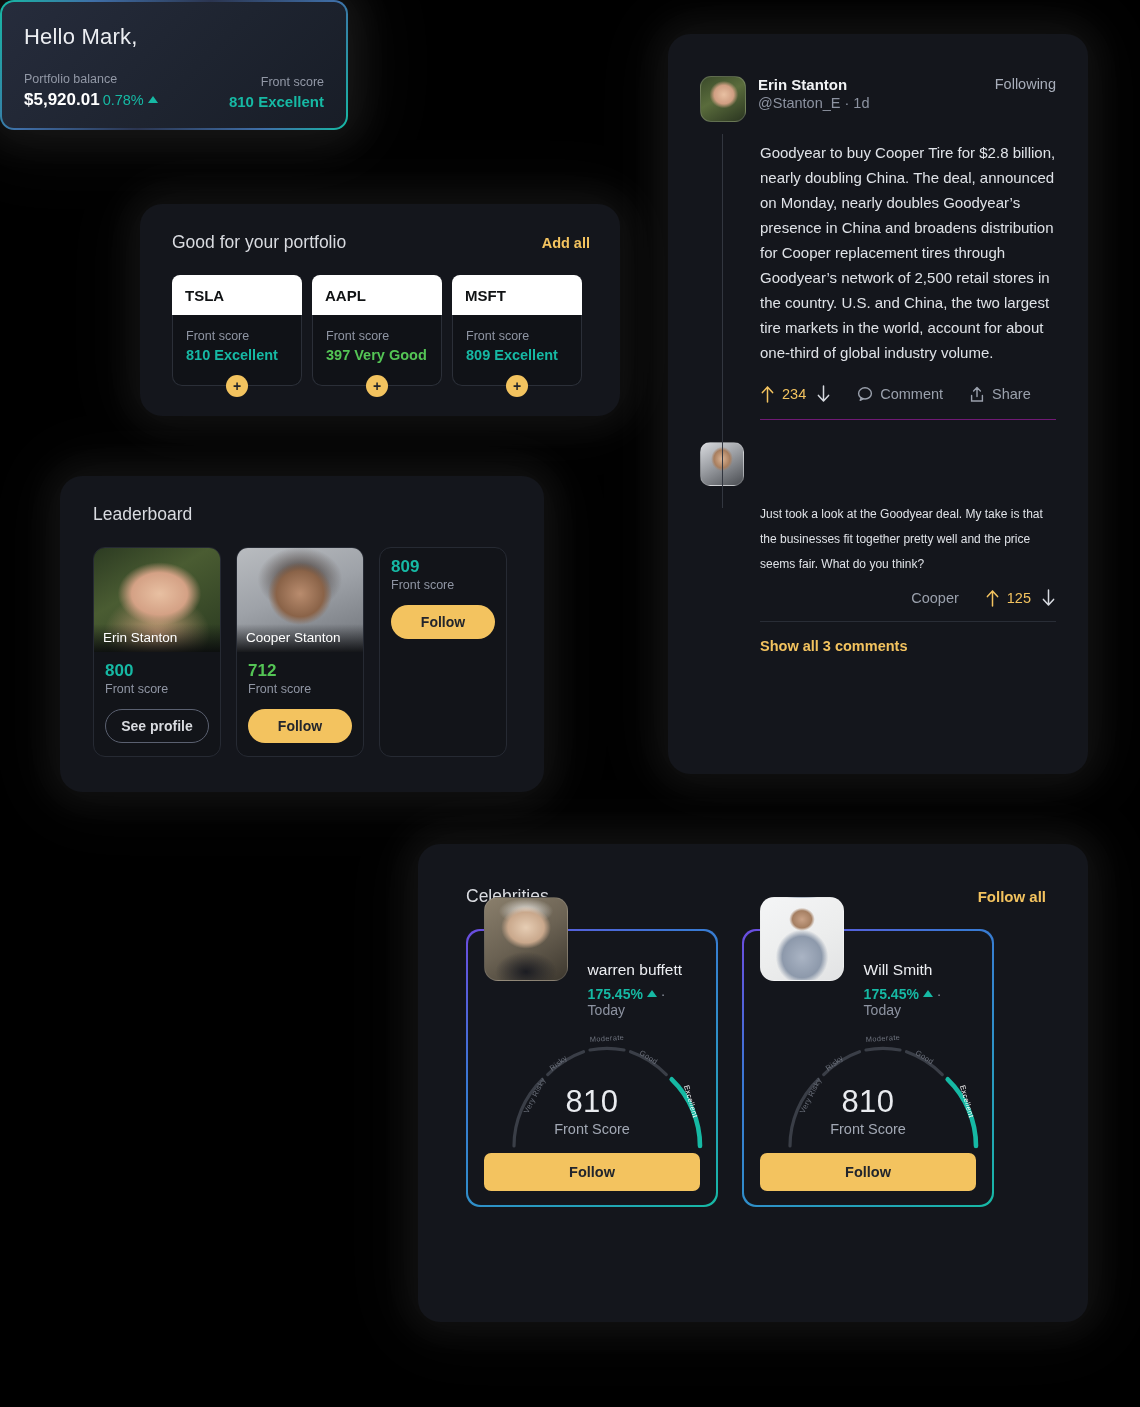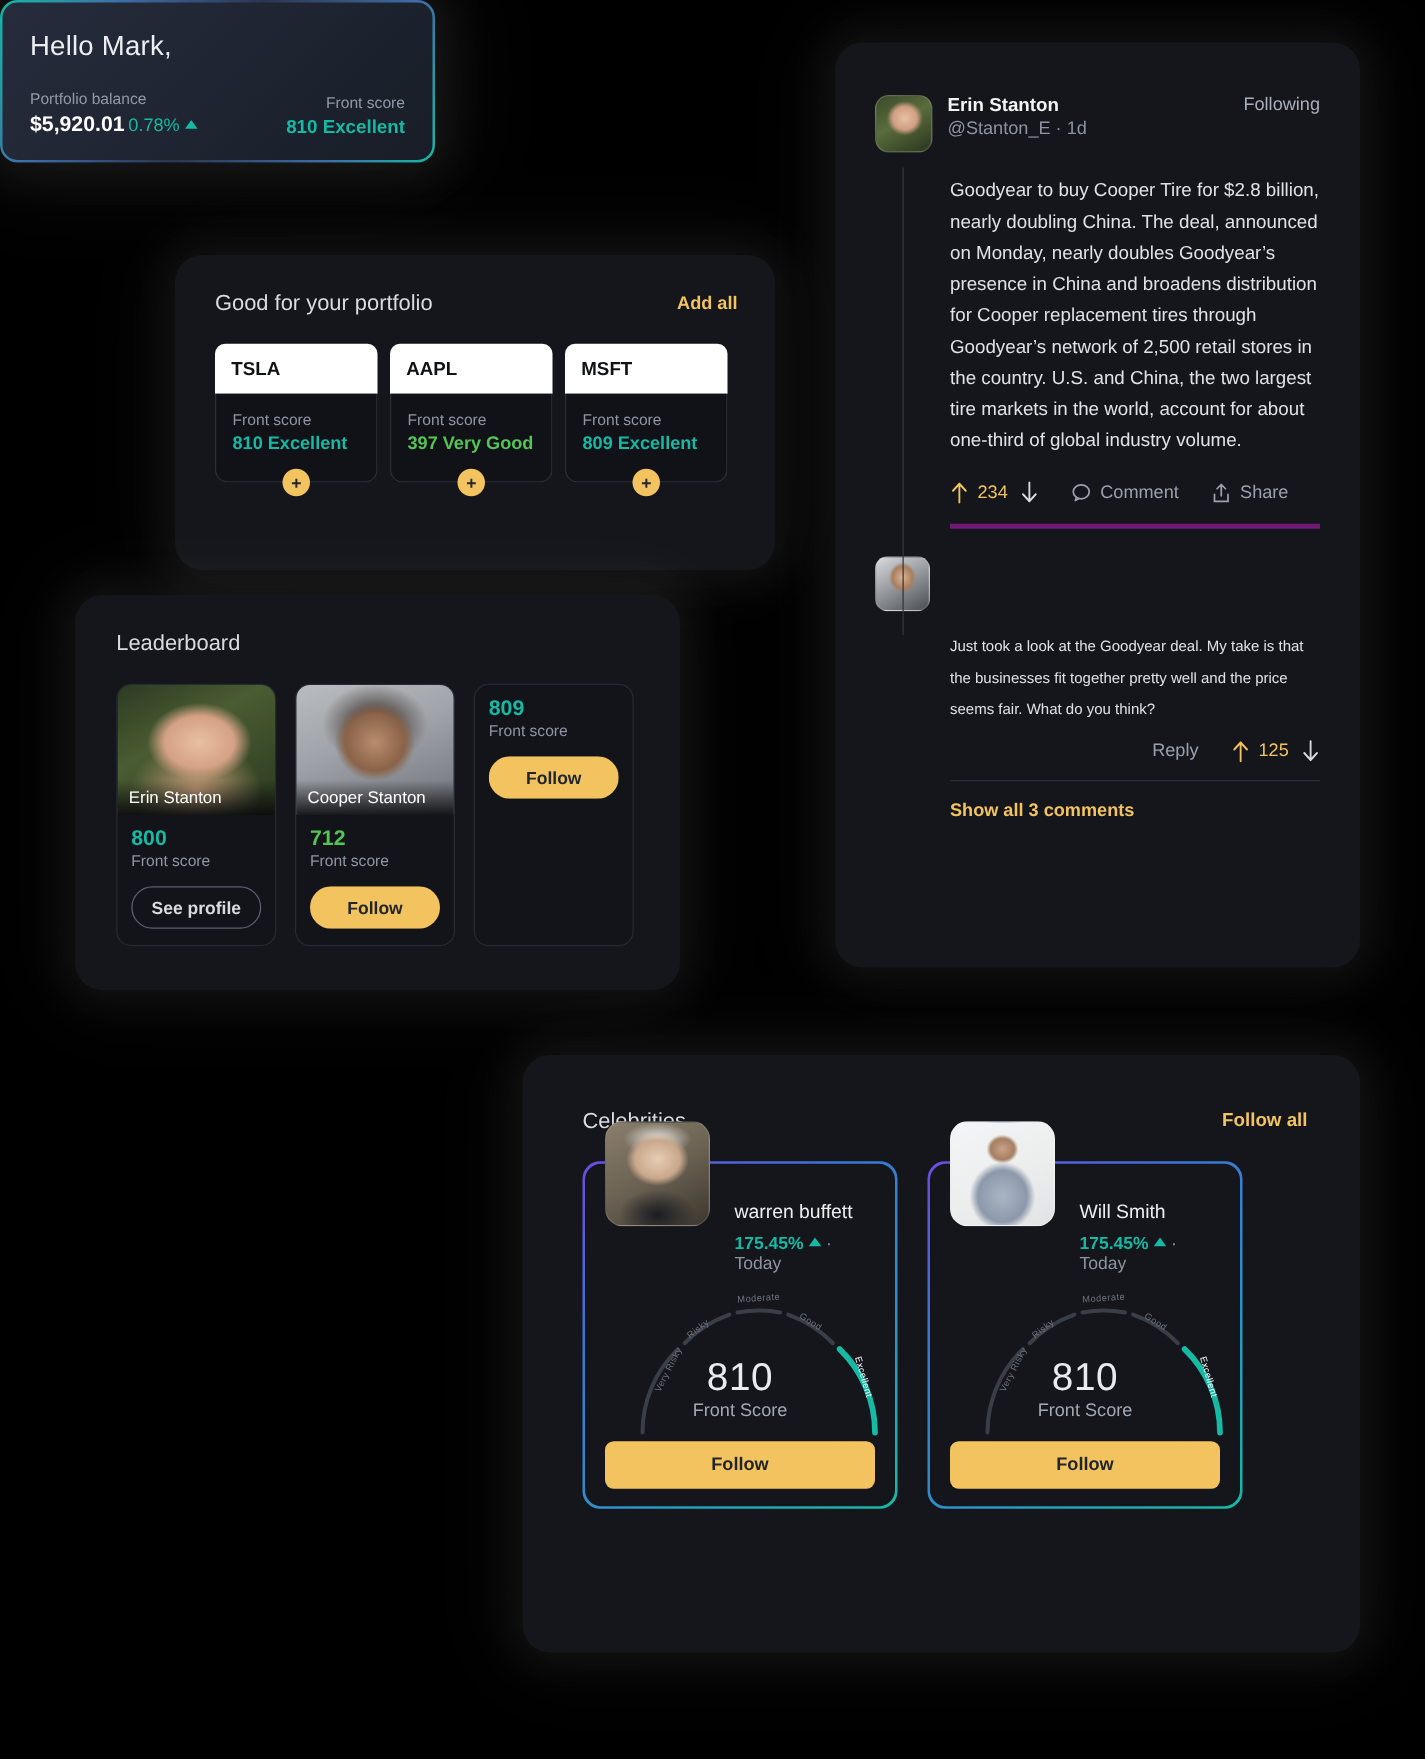--- a/index.html
+++ b/index.html
@@ -49,21 +49,21 @@
   .wc-right { align-items: flex-end; }
   .wc-label { font-size: 12.5px; color: #9298a6; }
   .wc-bal { font-size: 17px; font-weight: bold; color: #ffffff; }
   .wc-delta { font-size: 14.5px; color: #16b9a4; font-weight: 400; margin-left: 3px;}
   .wc-score { font-size: 15px; font-weight: bold; color: #16b9a4; }
   .up-tri { display:inline-block; width:0;height:0;
     border-left:5px solid transparent;border-right:5px solid transparent;
     border-bottom:7px solid #16b9a4; margin-left:4px; vertical-align: 2px;}
 
   
-  #portfolio-card { left: 140px; top: 204px; width: 480px; height: 252px; }
+  #portfolio-card { left: 140px; top: 204px; width: 480px; height: 212px; }
   #portfolio-head {
     display:flex; justify-content: space-between; align-items:center;
     padding: 28px 30px 0 32px;
   }
   #portfolio-title { font-size: 17.5px; color: #d9dbe0; font-weight: 400; }
   #portfolio-add-all { font-size: 14.5px; color: #f3c35f; font-weight: bold; cursor:pointer;}
   #ticker-row { display: flex; gap: 10px; padding: 22px 30px 0 32px; }
   .ticker-card { width: 130px; position: relative; }
   .ticker-top {
     background: #ffffff; color: #101214; font-weight: bold; font-size: 15px;
@@ -158,21 +158,21 @@
     position:absolute; left: 54px; top: 100px; width: 1px; height: 374px;
     background: #32363f;
   }
 
   .post-body {
     font-size: 15px; line-height: 25px; color: #dfe2e7;
     margin: 18px 0 0 60px; max-width: 296px;
   }
   .action-bar {
     margin: 20px 0 0 60px; display:flex; align-items:center; gap: 0;
-    padding-bottom: 16px; border-bottom: 4px solid #701a75;
+    padding-bottom: 16px; border-bottom: 1px solid #701a75;
   }
   .act { display:flex; align-items:center; gap: 7px; cursor:pointer; }
   .act-count { font-size: 14.5px; color:#f3c35f; font-weight: 400; }
   .act-text { font-size: 14.5px; color:#9aa0ac; }
   .gap-26 { width: 26px; }
 
   .comment-block { margin-top: 22px; }
   .avatar-md { width: 44px; height: 44px; border-radius: 10px; flex:none;
     border: 1px solid rgba(255,255,255,.16); }
   .comment-body {
@@ -382,21 +382,21 @@
       </div>
 
       <div class="comment-block">
         <div class="post-head">
           <div class="avatar-md ph-phillip"></div>
         </div>
 
         <div class="comment-body">Just took a look at the Goodyear deal. My take is that the businesses fit together pretty well and the price seems fair. What do you think?</div>
 
         <div class="comment-actions">
-          <span class="act-text">Reply</span>
+          <span class="act-text">Cooper</span>
           <div class="gap-26"></div>
           <div class="act">
             <svg width="15" height="18" viewBox="0 0 15 18">
               <path d="M7.5 2 L12.6 7.6 M7.5 2 L2.4 7.6 M7.5 2.6 L7.5 17" stroke="#f3c35f" stroke-width="1.5" fill="none" stroke-linecap="round"></path>
             </svg>
             <span class="act-count">125</span>
           </div>
           <div class="act" style="margin-left:10px">
             <svg width="15" height="18" viewBox="0 0 15 18">
               <path d="M7.5 16 L12.6 10.4 M7.5 16 L2.4 10.4 M7.5 15.4 L7.5 1" stroke="#d7dae0" stroke-width="1.5" fill="none" stroke-linecap="round"></path>

